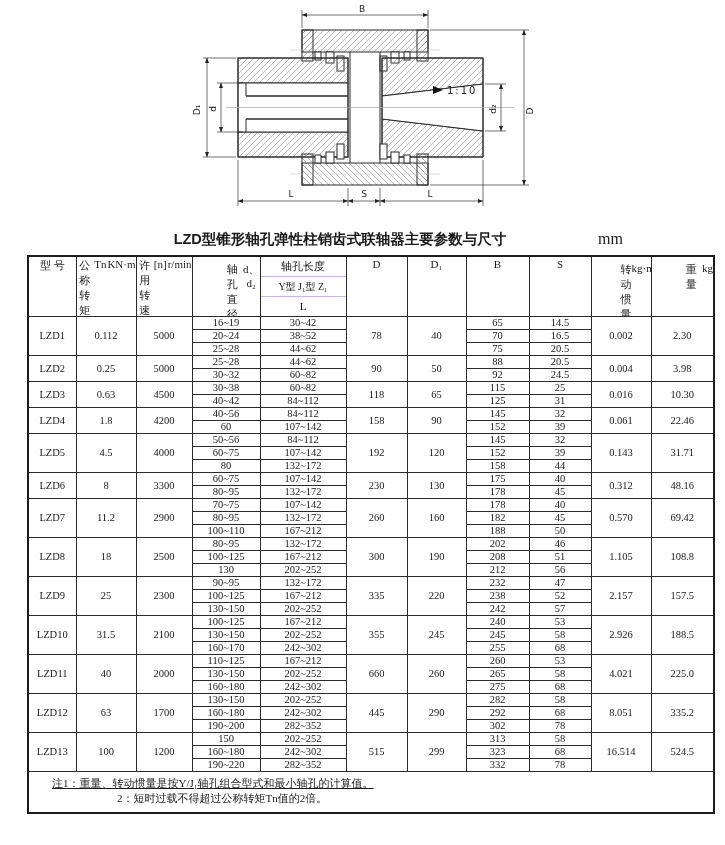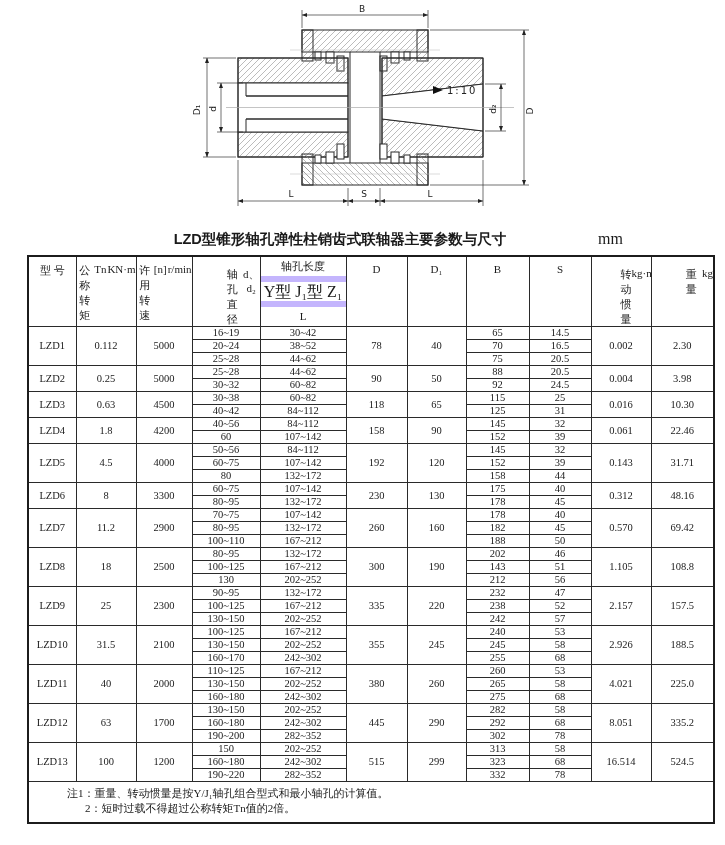--- a/index.html
+++ b/index.html
@@ -12,25 +12,25 @@
               font-family:"Liberation Serif",serif;}
   .tbl-wrap{position:absolute;left:27px;top:255px;}
   table{border-collapse:collapse;table-layout:fixed;width:686px;border:2px solid #1c1c1c;}
   th,td{border:1px solid #2a2a2a;text-align:center;vertical-align:middle;padding:0;font-weight:400;}
   thead th{height:58px;font-size:11px;overflow:hidden;}
   tbody td{height:12px;line-height:12px;font-size:10.5px;white-space:nowrap;}
   .hdr-center{display:flex;flex-direction:row;justify-content:center;height:58px;gap:1px;}
   .hdr-between{display:flex;flex-direction:row;justify-content:space-between;height:58px;
                padding:4px 0 5px 0;box-sizing:border-box;margin-left:29px;}
   .hdr-lines div{height:19px;line-height:19px;}
-  .hdr-lines div.rule{border-bottom:6px solid #c4b5fd;}
-  .small{font-size:16px;}
+  .hdr-lines div.rule{border-bottom:1px solid #c4b5fd;}
+  .small{font-size:10px;}
   .notes-cell{text-align:left;font-size:11px;line-height:15px;padding:4px 4px 6px 0;}
-  .note-l1{padding-left:38px;}
-  .note-l2{padding-left:56px;}
+  .note-l1{padding-left:23px;text-decoration:underline;}
+  .note-l2{padding-left:56px;margin-left:32px;}
   svg text{font-family:"DejaVu Sans",sans-serif;fill:#222;}
 </style>
 </head>
 <body>
 
 <div class="page">
 
   <svg class="drawing" width="725" height="230" viewBox="0 0 725 230">
     <defs>
       <pattern id="hA" patternUnits="userSpaceOnUse" width="6" height="6">
@@ -393,21 +393,21 @@
             <td rowspan="3">300</td>
             <td rowspan="3">190</td>
             <td rowspan="1">202</td>
             <td rowspan="1">46</td>
             <td rowspan="3">1.105</td>
             <td rowspan="3">108.8</td>
           </tr>
           <tr>
             <td rowspan="1">100~125</td>
             <td rowspan="1">167~212</td>
-            <td rowspan="1">143</td>
+            <td rowspan="1">208</td>
             <td rowspan="1">51</td>
           </tr>
           <tr>
             <td rowspan="1">130</td>
             <td rowspan="1">202~252</td>
             <td rowspan="1">212</td>
             <td rowspan="1">56</td>
           </tr>
           <tr>
             <td rowspan="3">LZD9</td>
@@ -458,21 +458,21 @@
             <td rowspan="1">242~302</td>
             <td rowspan="1">255</td>
             <td rowspan="1">68</td>
           </tr>
           <tr>
             <td rowspan="3">LZD11</td>
             <td rowspan="3">40</td>
             <td rowspan="3">2000</td>
             <td rowspan="1">110~125</td>
             <td rowspan="1">167~212</td>
-            <td rowspan="3">380</td>
+            <td rowspan="3">660</td>
             <td rowspan="3">260</td>
             <td rowspan="1">260</td>
             <td rowspan="1">53</td>
             <td rowspan="3">4.021</td>
             <td rowspan="3">225.0</td>
           </tr>
           <tr>
             <td rowspan="1">130~150</td>
             <td rowspan="1">202~252</td>
             <td rowspan="1">265</td>

